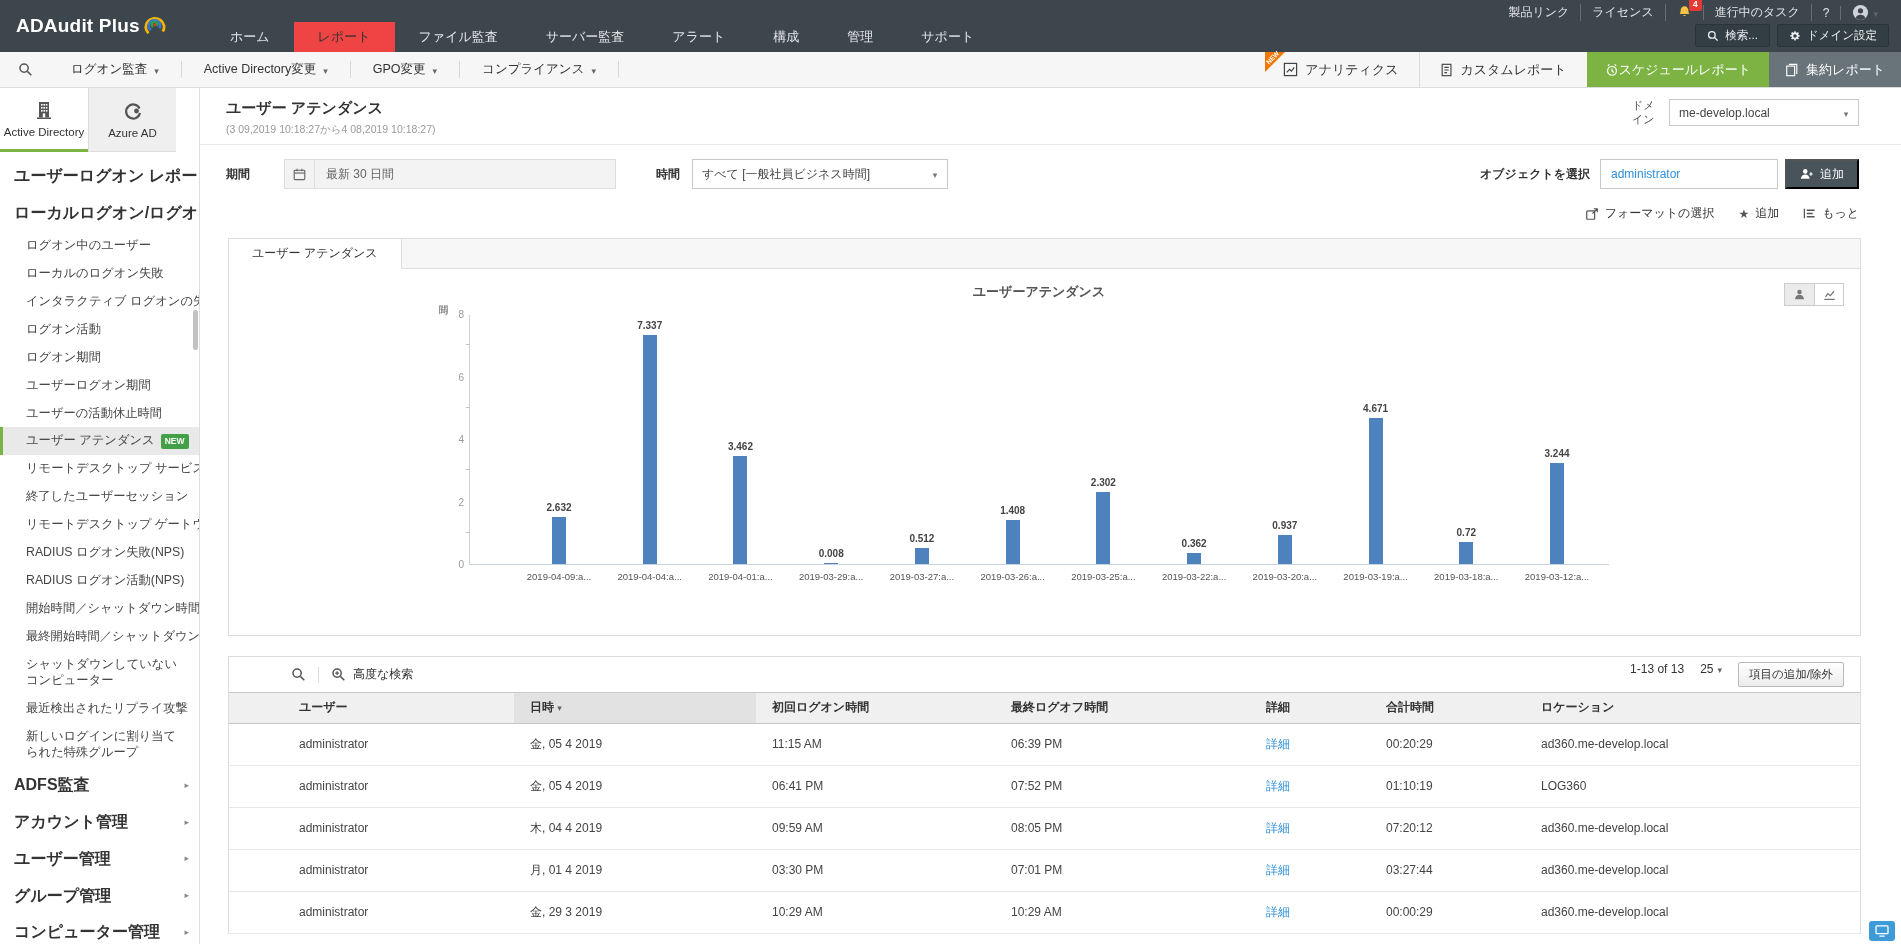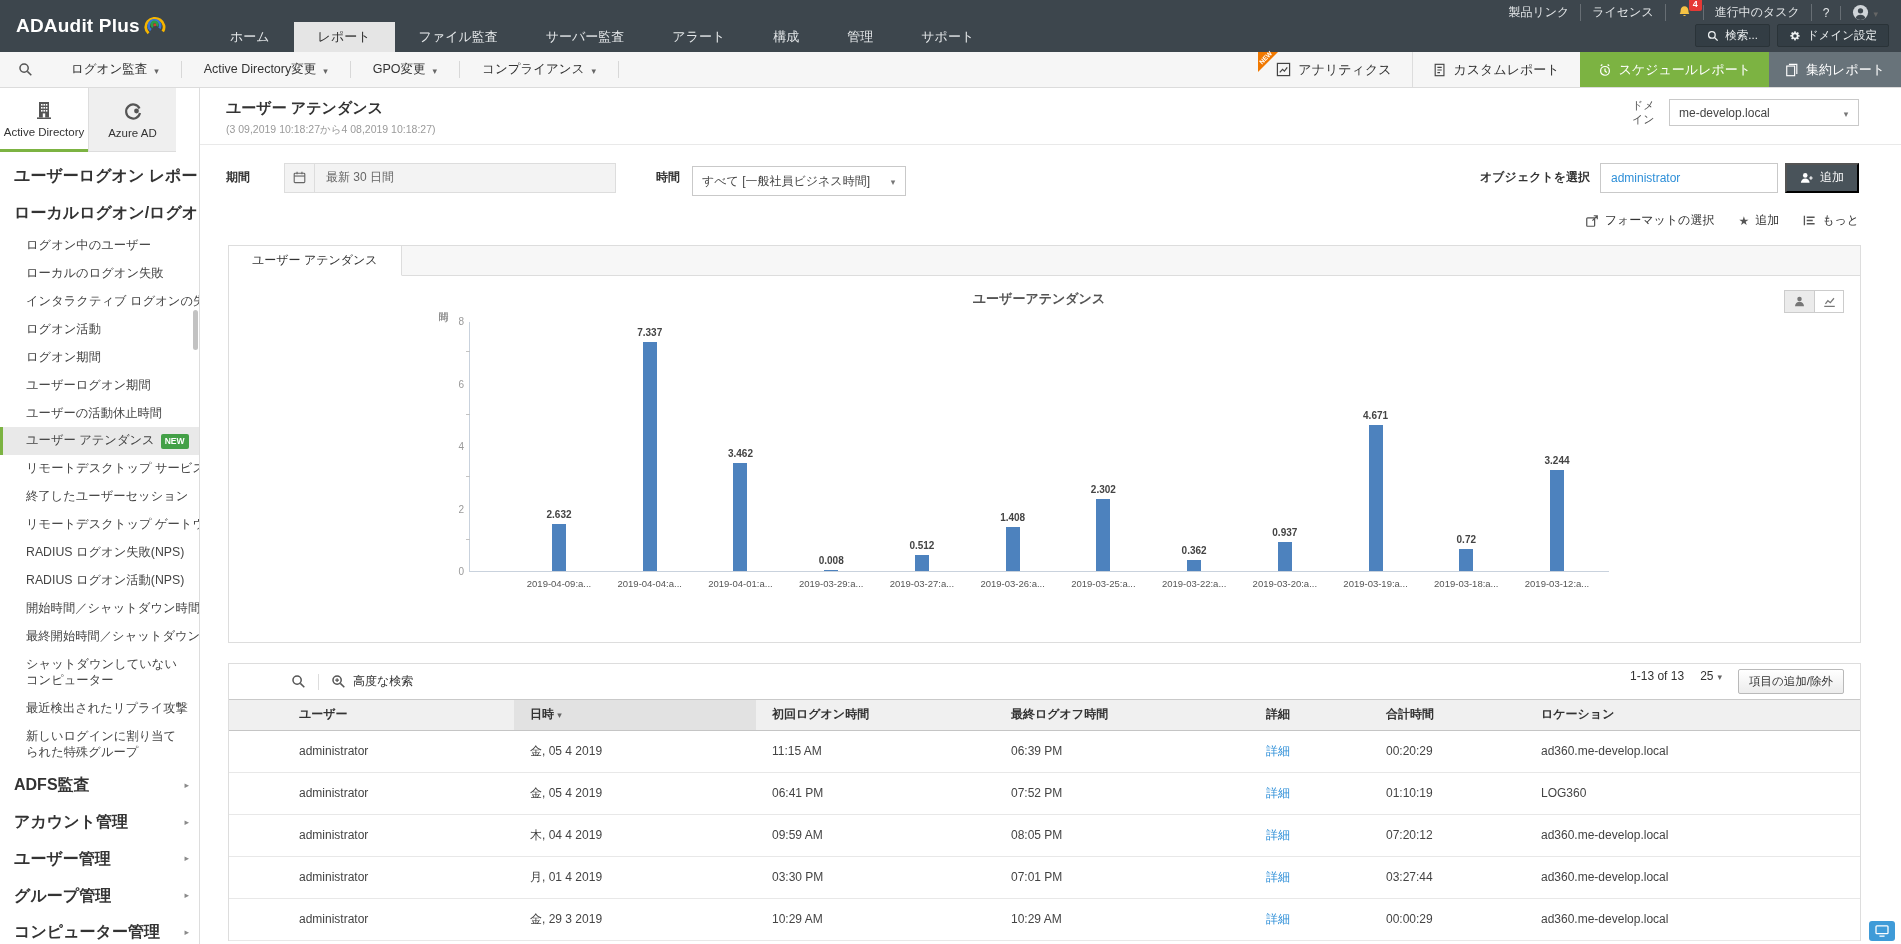--- a/index.html
+++ b/index.html
@@ -10,42 +10,42 @@
   *{box-sizing:border-box;}
   html,body{margin:0;padding:0;background:#888;}
   body{font-family:"Liberation Sans","DejaVu Sans",sans-serif;}
   .app{position:relative;width:1901px;height:944px;background:#fff;overflow:hidden;}
 
   
   .topbar{position:absolute;left:0;top:0;width:100%;height:52px;background:var(--header-dark);display:flex;padding-left:16px;}
   .logo{display:flex;align-items:center;gap:4px;width:190px;color:#fff;font-size:19px;font-weight:bold;letter-spacing:.2px;}
   .main-nav{align-self:flex-end;display:flex;height:30px;}
   .nav-tab{display:flex;align-items:center;padding:0 24px;font-size:13px;color:#e4e7e9;cursor:pointer;}
-  .nav-tab.active{background:#e5e5e5;color:#333;}
+  .nav-tab.active{background:#ef4444;color:#333;}
   .topbar-right{margin-left:auto;display:flex;flex-direction:column;align-items:flex-end;justify-content:space-between;padding:4px 12px 5px 0;}
   .top-links{display:flex;align-items:center;font-size:12px;color:#e3e6e8;}
   .top-link{padding:0 11px;border-right:1px solid rgba(255,255,255,.22);cursor:pointer;display:flex;align-items:center;gap:4px;}
   .top-link:last-child{border-right:none;}
   .bell-wrap{position:relative;display:flex;align-items:center;}
   .bell-badge{position:absolute;top:-7px;right:-10px;background:var(--badge-red);color:#fff;font-size:9px;font-weight:bold;padding:1px 4px;border-radius:2px;line-height:1.2;}
   .top-actions{display:flex;gap:7px;}
   .top-action{display:flex;align-items:center;gap:6px;background:#333d44;border:1px solid #2a3338;color:#eef1f2;font-size:11.5px;padding:3px 11px;border-radius:2px;cursor:pointer;}
 
   
   .subnav{position:absolute;left:0;top:52px;width:100%;height:36px;background:#f6f6f6;border-bottom:1px solid #dcdcdc;display:flex;align-items:center;padding-left:18px;}
   .subnav-search{color:#555;margin-right:16px;display:flex;align-items:center;cursor:pointer;}
   .subnav-menu{display:flex;align-items:center;gap:7px;font-size:12.5px;color:#333;padding:0 22px;height:17px;border-right:1px solid #d8d8d8;cursor:pointer;}
   .caret{color:#666;}
   .caret::after{content:"\25BE";font-size:9px;}
   .subnav-right{margin-left:auto;display:flex;align-items:stretch;height:100%;}
   .subnav-action{display:flex;align-items:center;gap:7px;font-size:13px;color:#333;padding:0 20px;cursor:pointer;position:relative;}
   .subnav-action.bordered{border-left:1px solid #ddd;}
   .ribbon{position:absolute;left:2px;top:0;width:0;height:0;border-top:20px solid var(--new-orange);border-right:20px solid transparent;}
   .ribbon span{position:absolute;top:-18px;left:0px;color:#fff;font-size:6.5px;font-weight:bold;transform:rotate(-45deg);}
-  .btn-schedule{background:var(--accent-green);color:#fff;display:flex;align-items:center;gap:7px;font-size:13px;padding:0 18px;cursor:pointer;}
+  .btn-schedule{background:var(--accent-green);color:#fff;display:flex;align-items:center;font-size:13px;padding:0 18px;cursor:pointer;}
   .btn-aggregate{background:#68737a;color:#fff;display:flex;align-items:center;gap:7px;font-size:13px;padding:0 16px;cursor:pointer;}
 
   
   .sidebar{position:absolute;left:0;top:88px;bottom:0;width:200px;background:#fff;border-right:1px solid #ddd;overflow:hidden;}
   .side-tabs{display:flex;height:64px;}
   .side-tab{width:88px;display:flex;flex-direction:column;align-items:center;justify-content:center;gap:6px;font-size:11.5px;color:#333;cursor:pointer;background:#efefef;border-bottom:1px solid #ddd;}
   .side-tab.active{background:#fff;border-bottom:3px solid var(--accent-green);}
   .side-tab + .side-tab{border-left:1px solid #ddd;}
   .side-menu{padding-top:6px;}
   .side-item{position:relative;display:flex;align-items:center;font-size:12.3px;color:#444;padding:6px 8px 6px 26px;line-height:1.3;white-space:nowrap;overflow:hidden;cursor:pointer;}
@@ -72,21 +72,21 @@
   .select .sel-caret{width:24px;text-align:center;color:#777;}
   .domain-box .select{width:190px;}
 
   .filter-row{display:flex;align-items:center;padding:14px 24px 0 26px;}
   .f-label{font-size:12px;font-weight:bold;color:#333;}
   .lbl-period{width:58px;}
   .period-input{width:332px;height:30px;background:#f3f3f3;border:1px solid #ddd;display:flex;align-items:center;cursor:pointer;}
   .period-input .cal{width:30px;display:flex;justify-content:center;color:#666;border-right:1px solid #ddd;height:100%;align-items:center;}
   .period-input .ptext{font-size:12px;color:#666;padding-left:11px;}
   .lbl-hours{width:28px;margin-left:40px;line-height:1.25;}
-  .hours-select{width:214px;height:30px;margin-left:8px;cursor:pointer;margin-top:7px;}
+  .hours-select{width:256px;height:30px;margin-left:8px;cursor:pointer;}
   .spacer{flex:1;}
   .obj-input{width:178px;height:30px;border:1px solid #c9c9c9;display:flex;align-items:center;padding:0 10px;font-size:12px;color:var(--link-blue);margin-left:10px;}
   .btn-add{height:30px;margin-left:7px;margin-right:18px;background:var(--button-dark);color:#fff;font-size:12px;display:flex;align-items:center;gap:6px;padding:0 13px;cursor:pointer;}
 
   .actions-row{display:flex;justify-content:flex-end;align-items:center;gap:24px;padding:16px 42px 0 0;font-size:12px;color:#333;}
   .action-link{display:flex;align-items:center;gap:6px;cursor:pointer;}
   .star-ic::after{content:"\2605";color:#555;font-size:12px;}
 
   
   .chart-card{margin:16px 40px 0 28px;border:1px solid #ddd;height:398px;background:#fff;}

